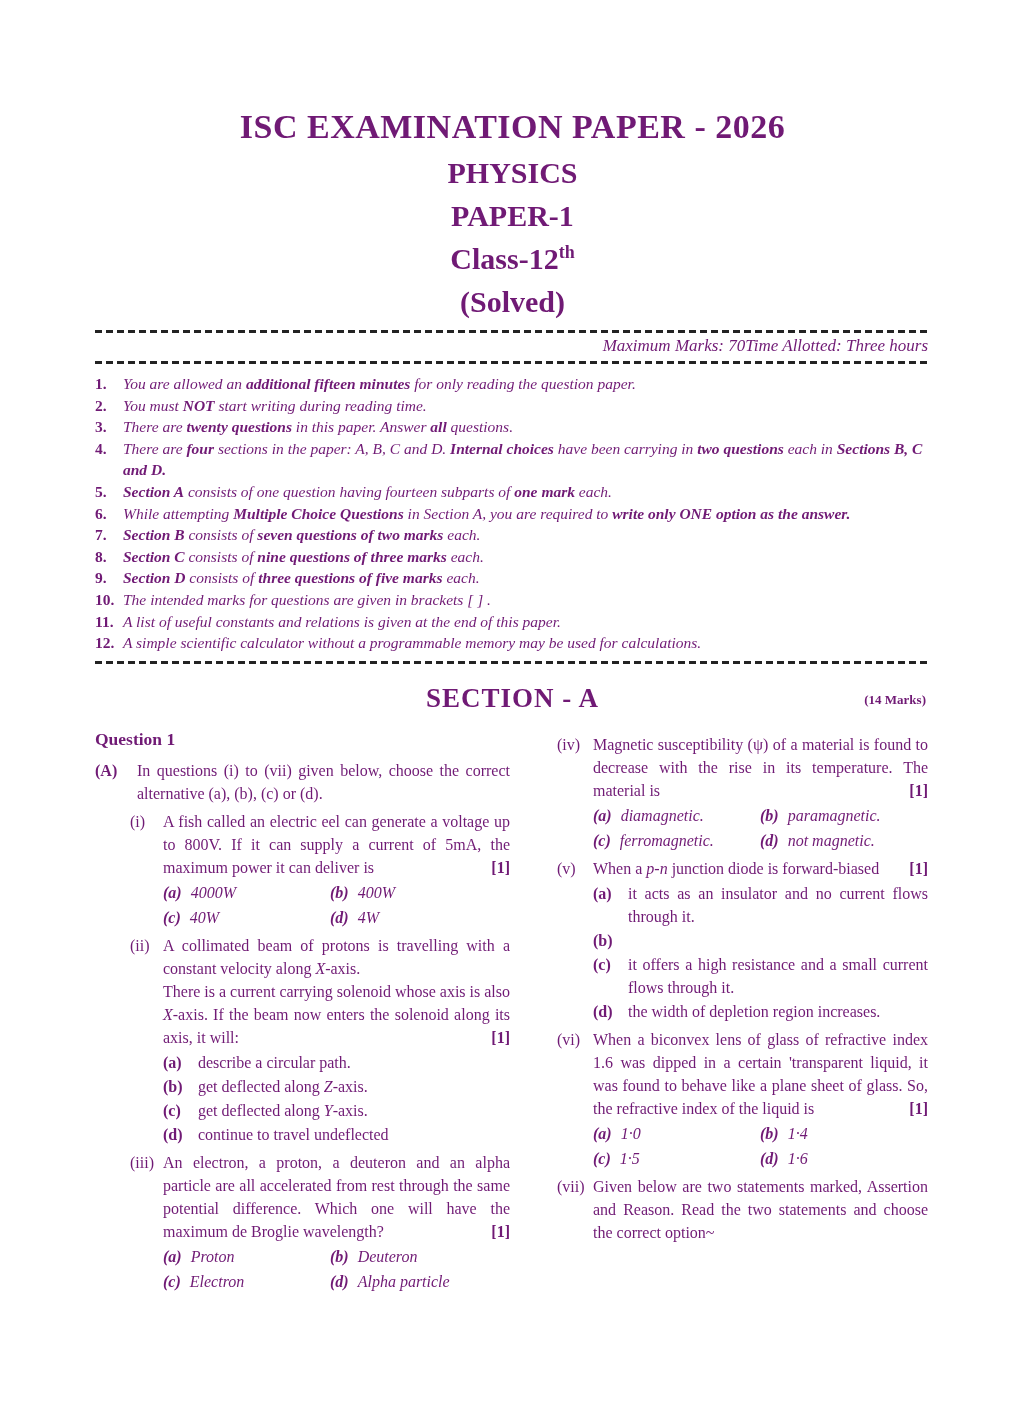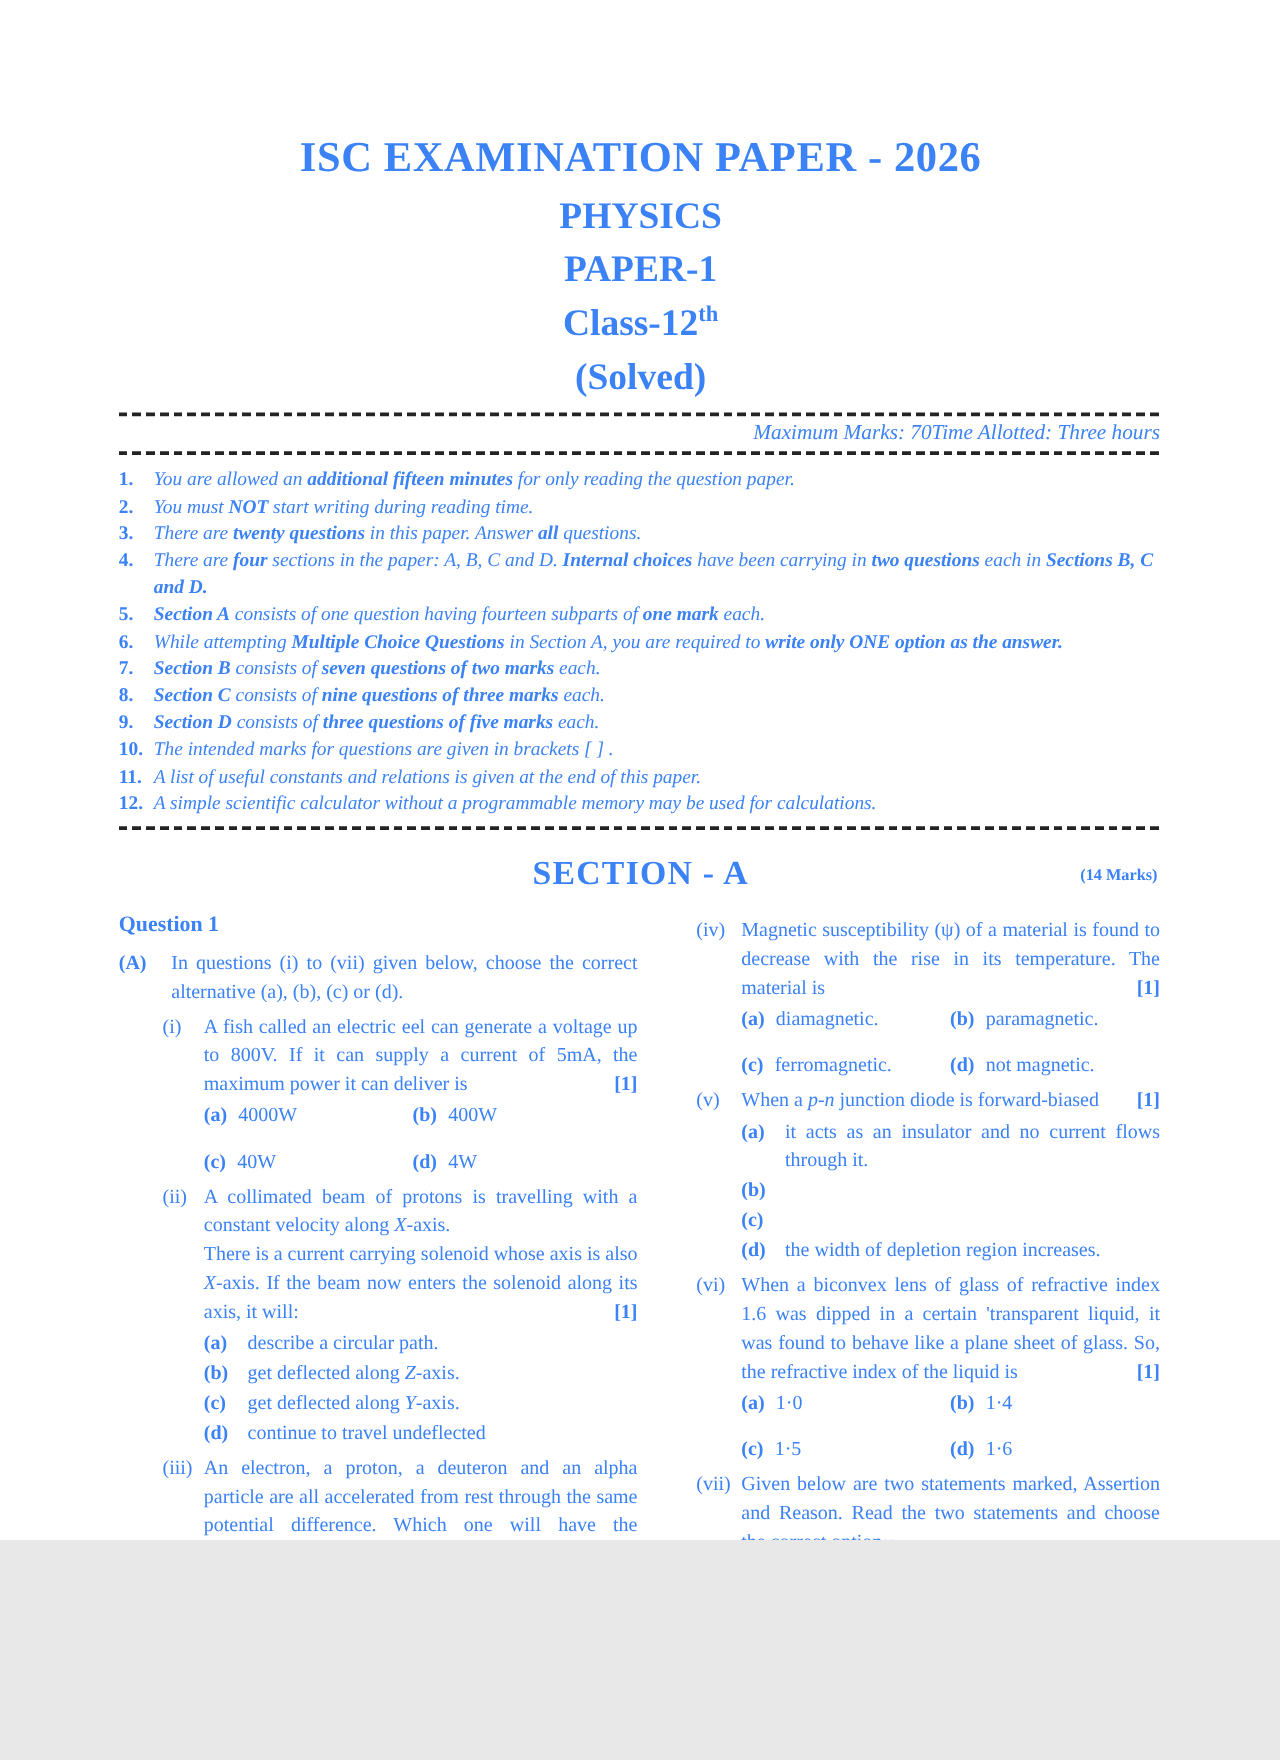--- a/index.html
+++ b/index.html
@@ -1,17 +1,17 @@
 <!DOCTYPE html>
 <html><head>
 <meta charset="utf-8">
 <style>
   html,body{margin:0;padding:0;background:#e8e8e8;}
   .page{
-    width:1024px;height:1232px;background:#ffffff;color:#3b82f6;
+    width:1024px;height:1408px;background:#ffffff;color:#701a75;
     font-family:"Liberation Serif","DejaVu Serif",serif;
     position:relative;overflow:hidden;margin:0 auto;
   }
   .content{padding:0 94px 0 95px;}
   .b{font-weight:bold;}
   .i{font-style:italic;}
 
   
   .title-block{text-align:center;padding-top:110px;line-height:1;}
   .title-main{font-size:34px;font-weight:bold;letter-spacing:.5px;margin-bottom:14px;}
@@ -47,21 +47,21 @@
   .qa-label{flex:0 0 42px;font-weight:bold;}
   .qa-text{flex:1;text-align:justify;}
 
   .q-item{display:flex;margin-top:5px;}
   .q-item.indent{margin-left:35px;}
   .q-id{flex:0 0 33px;font-weight:normal;}
   .col-right .q-id{flex:0 0 36px;}
   .q-body{flex:1;min-width:0;}
   .stem{position:relative;text-align:justify;margin:0;}
   .marks{position:absolute;right:0;bottom:0;font-weight:bold;}
-  .opts-grid{display:grid;grid-template-columns:167px 1fr;margin-top:2px;row-gap:14px;}
+  .opts-grid{display:grid;grid-template-columns:167px 1fr;margin-top:2px;row-gap:2px;font-style:italic;}
   .opt-cell{white-space:nowrap;}
   .opt-label{font-weight:bold;margin-right:9px;}
   .opts-list{margin-top:2px;}
   .opt-row{display:flex;margin-top:1px;}
   .opt-row .opt-label{flex:0 0 35px;margin-right:0;}
   .opt-row .opt-text{flex:1;text-align:justify;}
 </style>
 </head>
 <body>
 
@@ -221,20 +221,21 @@
                 <div class="opts-list">
                   <div class="opt-row">
                     <span class="opt-label">(a)</span>
                     <span class="opt-text"><span>it acts as an insulator and no current flows through it.</span></span>
                   </div>
                   <div class="opt-row">
                     <span class="opt-label">(b)</span>
                   </div>
                   <div class="opt-row">
                     <span class="opt-label">(c)</span>
+                    <span class="opt-text"><span>it offers a high resistance and a small current flows through it.</span></span>
                   </div>
                   <div class="opt-row">
                     <span class="opt-label">(d)</span>
                     <span class="opt-text"><span>the width of depletion region increases.</span></span>
                   </div>
                 </div>
               </div>
             </div>
             <div class="q-item">
               <div class="q-id">(vi)</div>

